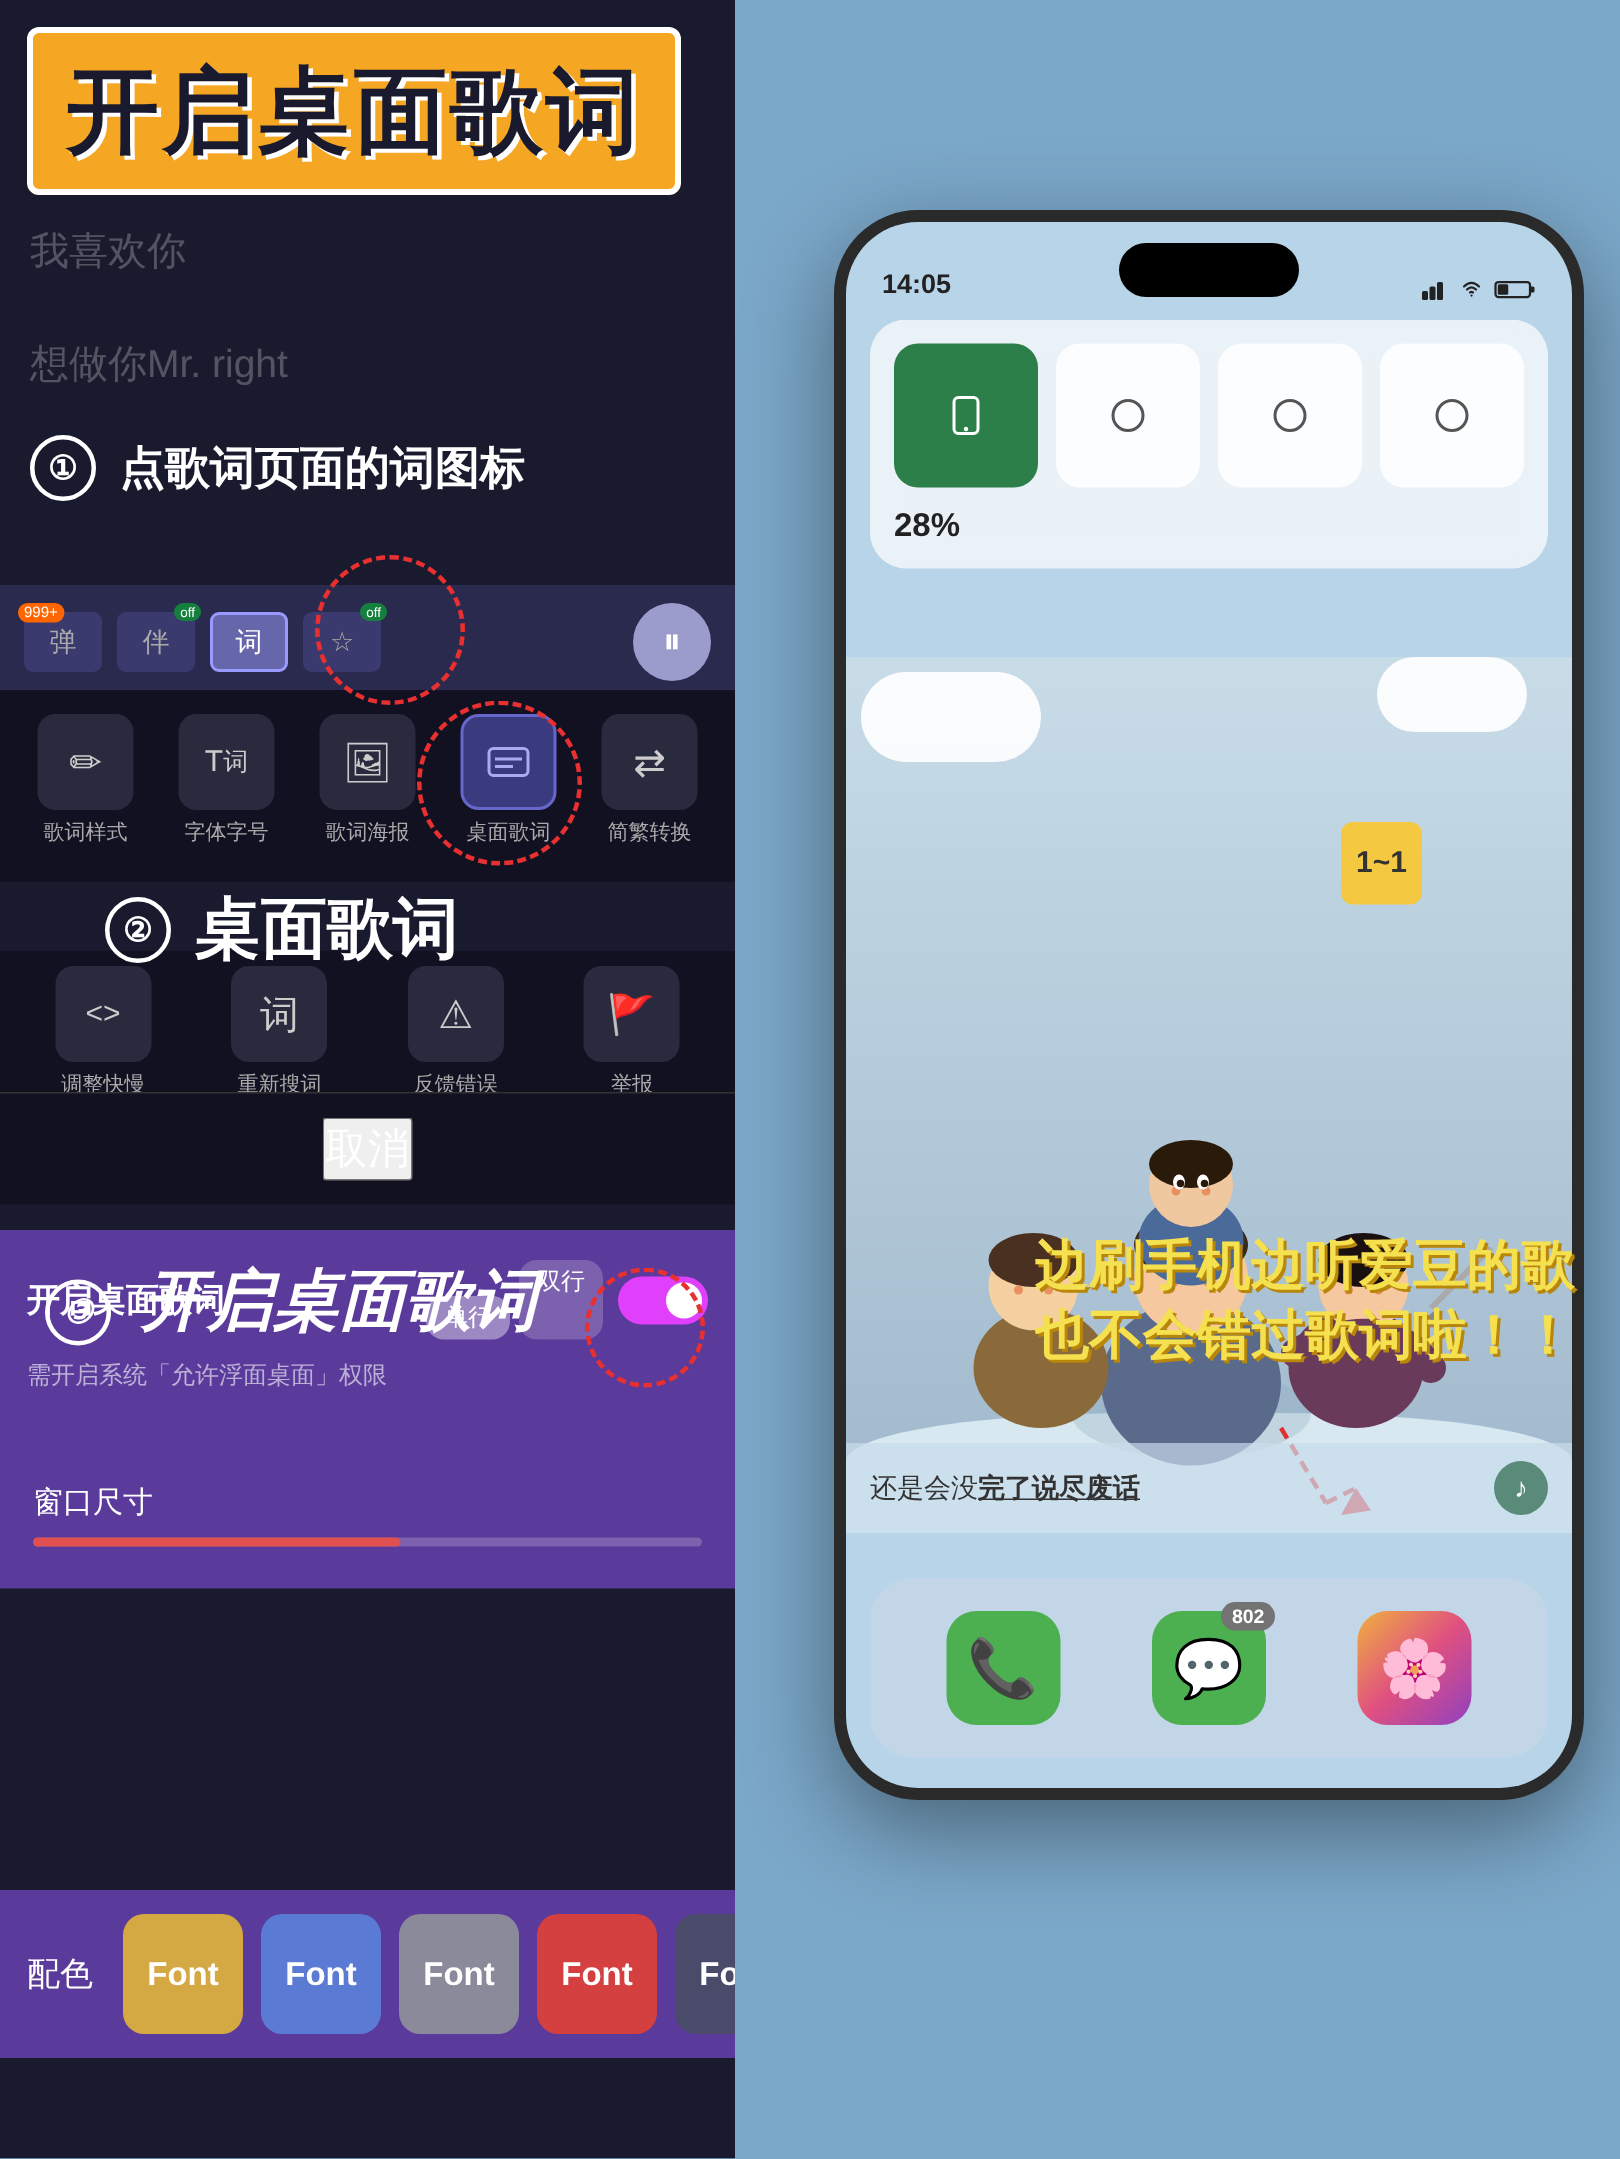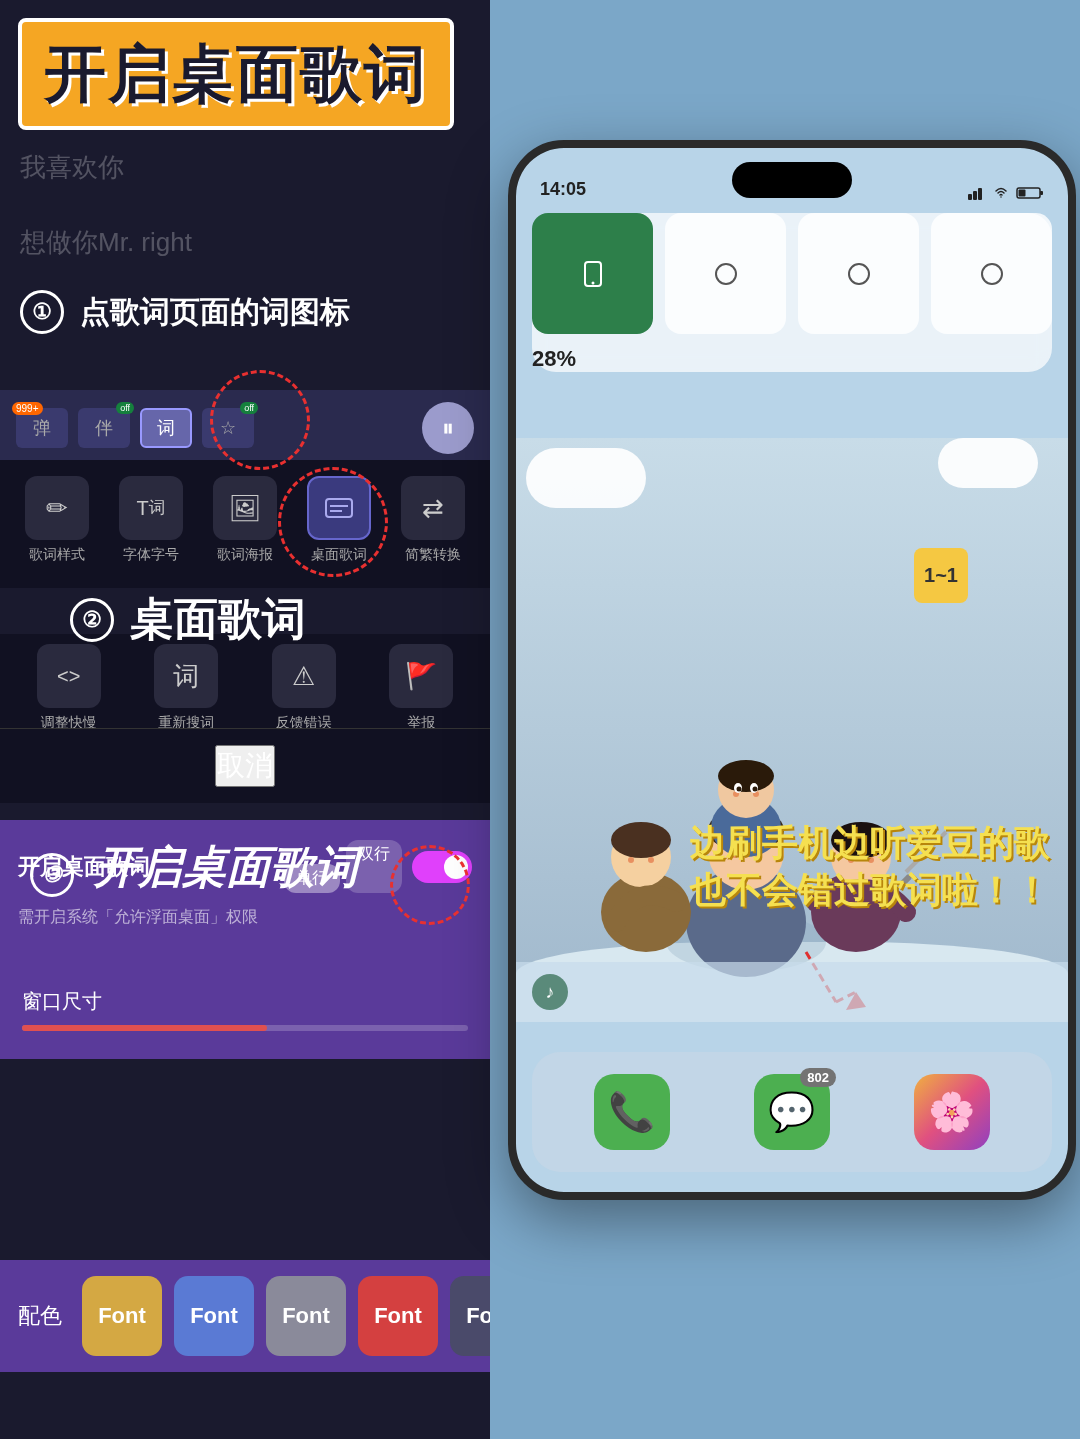--- a/index.html
+++ b/index.html
@@ -354,23 +354,23 @@
       justify-content: center;
       font-size: 22px;
       font-weight: bold;
       color: #fff;
       flex-shrink: 0;
     }
 
     
     .phone-container {
       position: absolute;
-      right: 4px;
+      right: 24px;
       top: 140px;
-      width: 568px;
+      width: 500px;
       height: 1060px;
       z-index: 10;
     }
     .phone-body {
       width: 100%;
       height: 100%;
       background: #1a1a1a;
       border-radius: 56px;
       border: 8px solid #2a2a2a;
       overflow: hidden;
@@ -423,20 +423,21 @@
     }
 
     
     .control-center {
       position: absolute;
       top: 65px;
       left: 16px;
       right: 16px;
       background: rgba(255,255,255,0.7);
       border-radius: 24px;
+      padding: 16px;
       backdrop-filter: blur(10px);
       z-index: 5;
     }
     .cc-grid {
       display: grid;
       grid-template-columns: repeat(4, 1fr);
       gap: 12px;
       margin-bottom: 12px;
     }
     .cc-btn {
@@ -848,20 +849,23 @@
           <line x1="390" y1="210" x2="430" y2="170" stroke="#aaa" stroke-width="4"></line>
           <rect x="384" y="215" width="12" height="6" rx="2" fill="#888" transform="rotate(-45 390 218)"></rect>
 
           <line x1="290" y1="290" x2="320" y2="340" stroke="#e03030" stroke-width="3" stroke-dasharray="8,5"></line>
           <line x1="320" y1="340" x2="340" y2="330" stroke="#e03030" stroke-width="3" stroke-dasharray="8,5"></line>
           <polygon points="340,330 330,348 350,345" fill="#e03030"></polygon>
         </svg>
       </div>
 
       <div class="phone-lyrics">
+        <div class="lyrics-text">
+          还是会没<span class="highlight" style="font-weight:bold; text-decoration:underline;">完了说尽废话</span>
+        </div>
         <div class="lyrics-music-icon">♪</div>
       </div>
 
       <div class="phone-dock">
         <div class="dock-icon" style="background:#4caf50;">
           <span>📞</span>
         </div>
         <div class="dock-icon" style="background:#4caf50; position:relative;">
           <span>💬</span>
           <span class="dock-badge">802</span>

